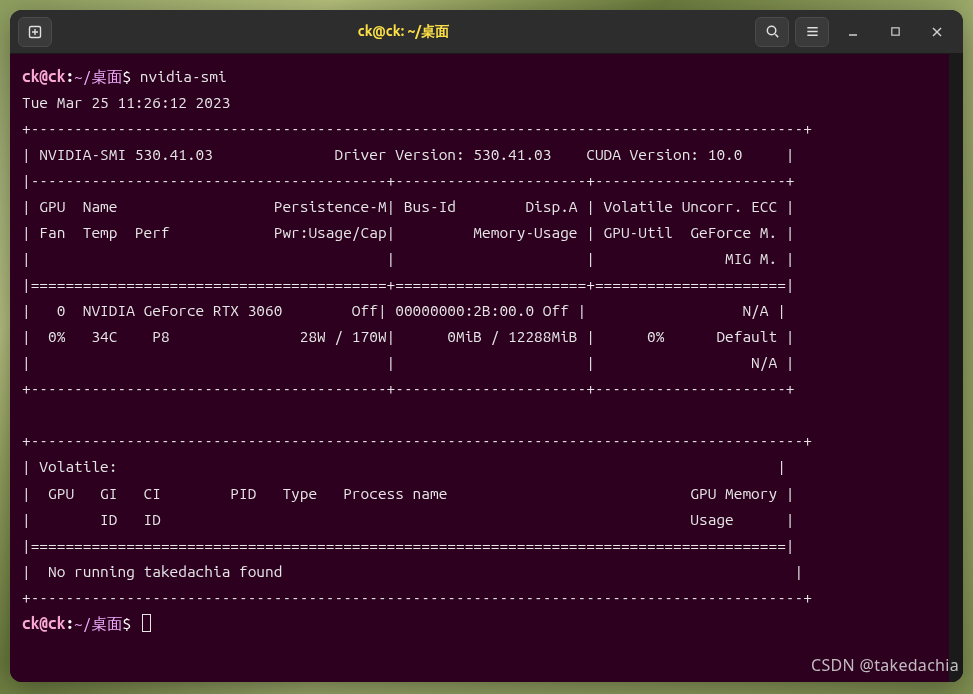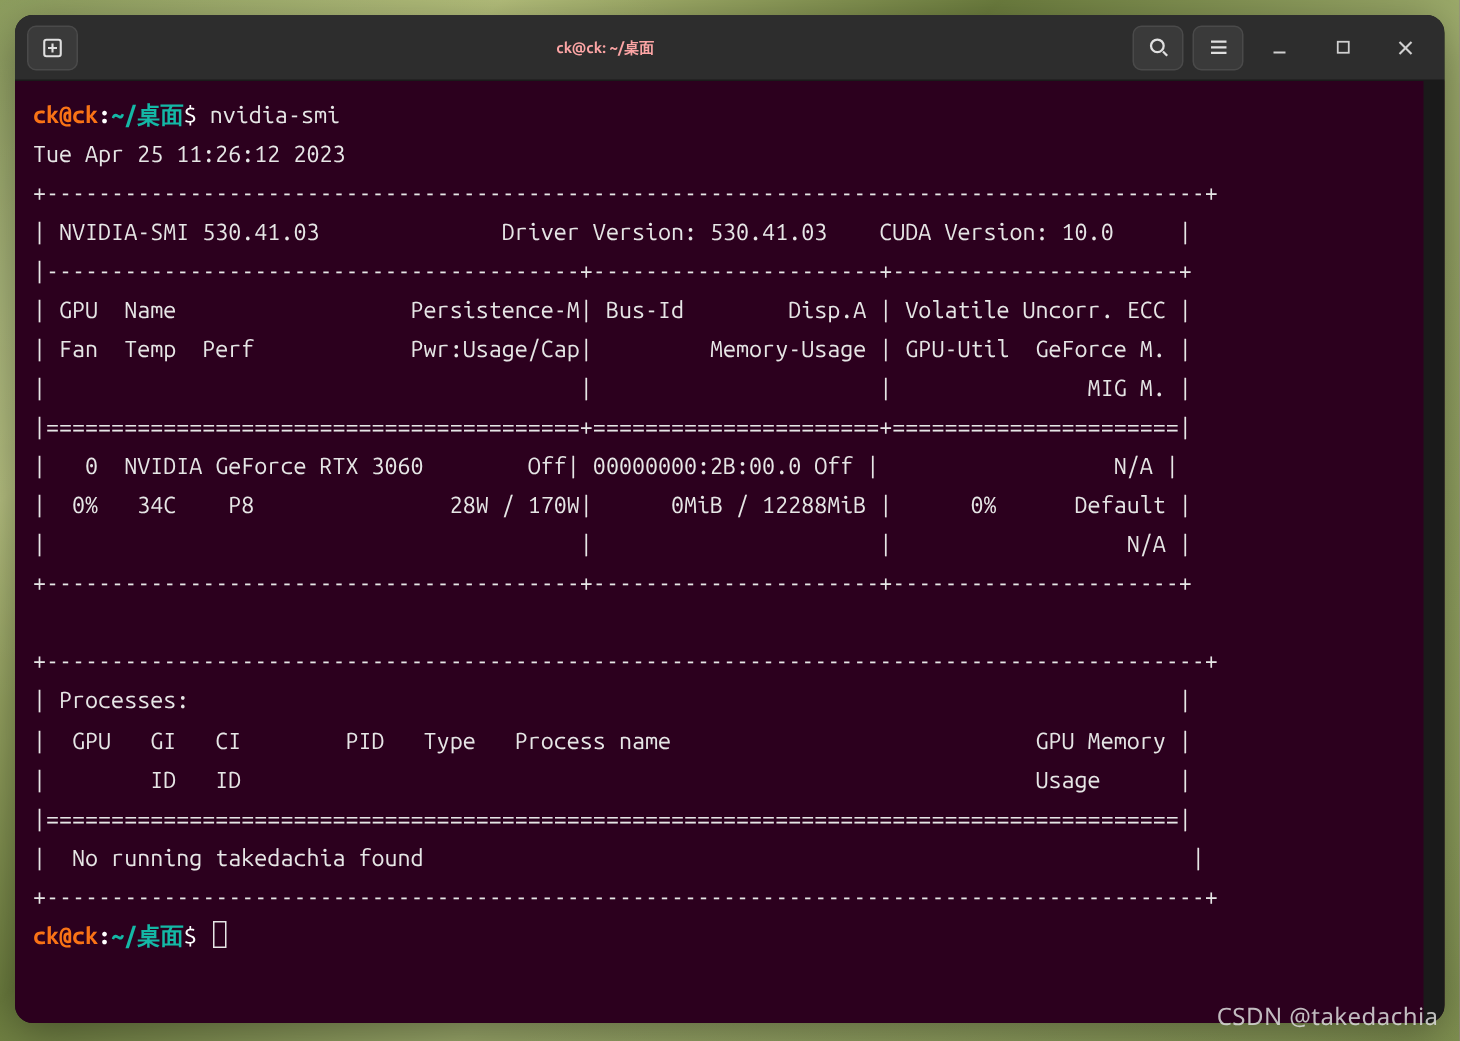--- a/index.html
+++ b/index.html
@@ -42,23 +42,23 @@
     display:flex;
     align-items:center;
     justify-content:center;
     color:#e0e0e0;
     font-size:14px;
     cursor:pointer;
   }
   .title {
     flex:1;
     text-align:center;
-    color:#fca5a5;
+    color:#fde047;
     font-weight:600;
-    font-size:10px;
+    font-size:14px;
   }
   .right-cluster { display:flex; gap:6px; align-items:center; }
   .win-ctrl {
     width:36px; height:30px;
     display:flex; align-items:center; justify-content:center;
     color:#d0d0d0;
     cursor:pointer;
     border-radius:4px;
   }
   .terminal {
@@ -67,34 +67,34 @@
     padding:10px 12px 4px 12px;
     font-family: "Ubuntu Mono","DejaVu Sans Mono",Consolas,monospace;
     font-size:15.5px;
     line-height:1.68;
     color:#e6e6e6;
     white-space:pre;
     overflow:hidden;
     position:relative;
     border-right:14px solid #1a1a1a;
   }
-  .user { color:#f97316; font-weight:bold; }
+  .user { color:#f9a8d4; font-weight:bold; }
   .sep  { color:#ffffff; font-weight:bold; }
-  .path { color:#14b8a6; font-weight:bold;margin-top:28px; }
+  .path { color:#f0abfc; font-weight:normal;margin-top:28px; }
   .dollar{ color:#ffffff; }
   .cursor-box {
     display:inline-block;
     width:9px; height:18px;
     border:1px solid #e6e6e6;
     vertical-align:text-bottom;
     margin-left:2px;
   }
   .watermark {
     position:absolute;
-    right:14px; bottom:6px;
+    right:14px; bottom:18px;
     color:#dcdcdc;
     font-size:16px;
     opacity:.85;
     font-family:"Noto Sans",sans-serif;
     letter-spacing:.3px;
   }
 </style>
 </head>
 <body>
 
@@ -136,35 +136,35 @@
       <div class="win-ctrl">
         <svg width="12" height="12" viewBox="0 0 12 12" stroke="#d0d0d0" stroke-width="1.4">
             <line x1="2" y1="2" x2="10" y2="10"></line>
             <line x1="10" y1="2" x2="2" y2="10"></line>
           </svg>
       </div>
     </div>
   </div>
 
   <div class="terminal"><span><span class="user">ck@ck</span><span class="sep">:</span><span class="path">~/桌面</span><span class="dollar">$</span> <span>nvidia-smi</span></span>
-<span>Tue Apr 25 11:26:12 2023</span>
+<span>Tue Mar 25 11:26:12 2023</span>
 <span>+-----------------------------------------------------------------------------------------+</span>
 <span>| NVIDIA-SMI 530.41.03              Driver Version: 530.41.03    CUDA Version: 10.0     |</span>
 <span>|-----------------------------------------+----------------------+----------------------+</span>
 <span>| GPU  Name                  Persistence-M| Bus-Id        Disp.A | Volatile Uncorr. ECC |</span>
 <span>| Fan  Temp  Perf            Pwr:Usage/Cap|         Memory-Usage | GPU-Util  GeForce M. |</span>
 <span>|                                         |                      |               MIG M. |</span>
 <span>|=========================================+======================+======================|</span>
 <span>|   0  NVIDIA GeForce RTX 3060        Off| 00000000:2B:00.0 Off |                  N/A |</span>
 <span>|  0%   34C    P8               28W / 170W|      0MiB / 12288MiB |      0%      Default |</span>
 <span>|                                         |                      |                  N/A |</span>
 <span>+-----------------------------------------+----------------------+----------------------+</span>
                                                                                          
 <span>+-----------------------------------------------------------------------------------------+</span>
-<span>| Processes:                                                                            |</span>
+<span>| Volatile:                                                                            |</span>
 <span>|  GPU   GI   CI        PID   Type   Process name                            GPU Memory |</span>
 <span>|        ID   ID                                                             Usage      |</span>
 <span>|=======================================================================================|</span>
 <span>|  No running takedachia found                                                           |</span>
 <span>+-----------------------------------------------------------------------------------------+</span>
 <span><span class="user">ck@ck</span><span class="sep">:</span><span class="path">~/桌面</span><span class="dollar">$</span> <span class="cursor-box"></span></span></div>
 </div>
 
 <div class="watermark">CSDN @takedachia</div>
 

